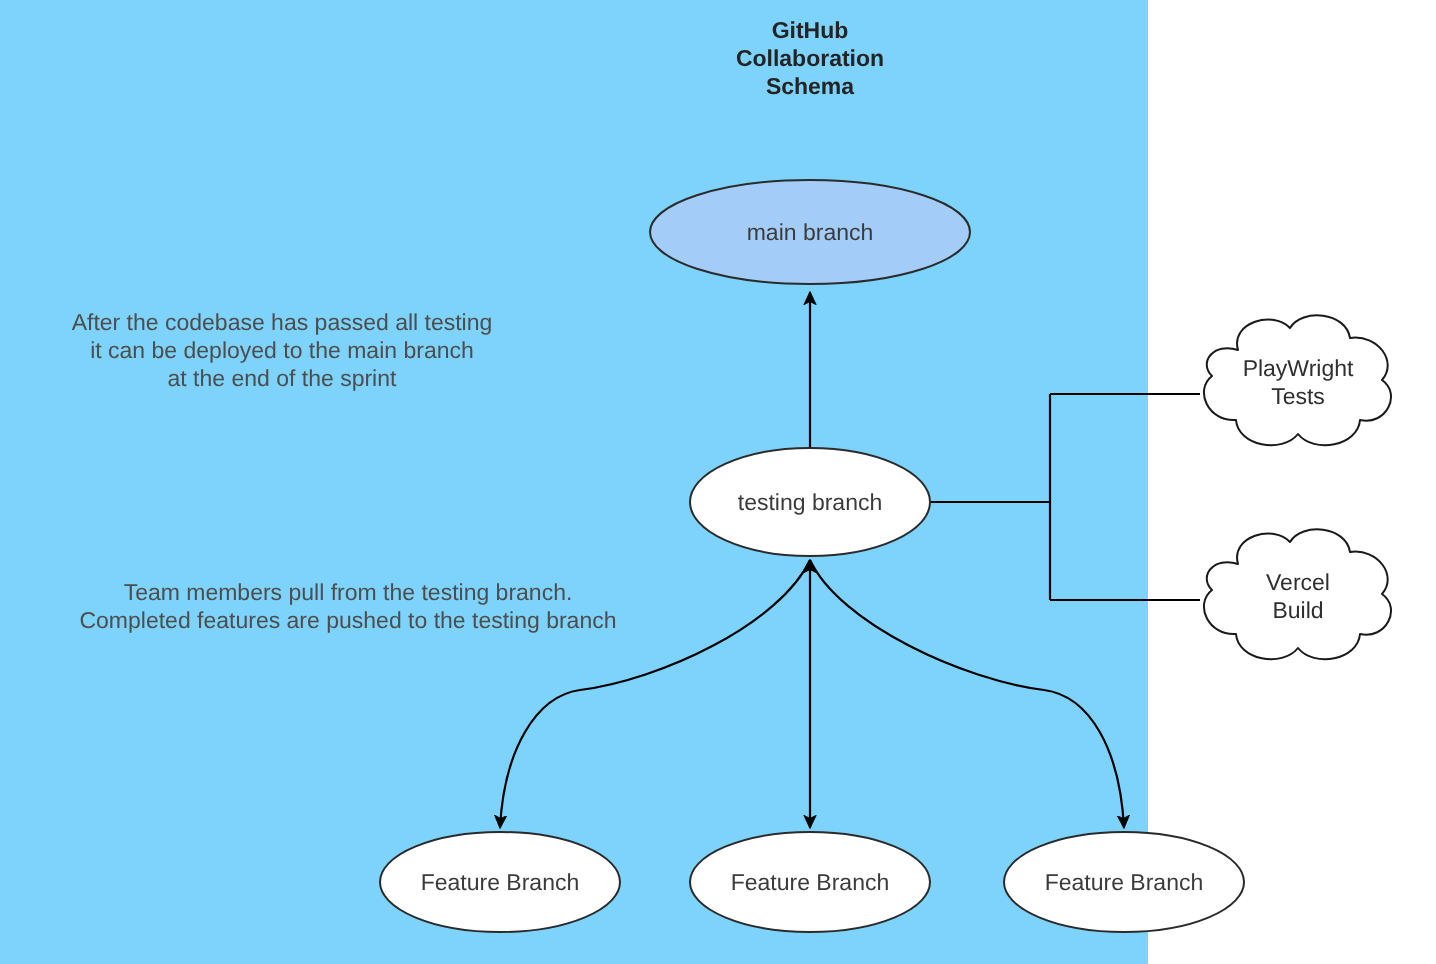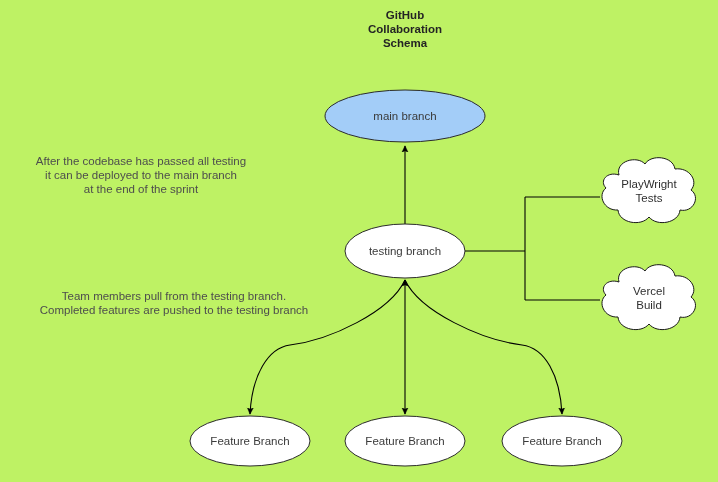--- a/index.html
+++ b/index.html
@@ -9,23 +9,23 @@
     background: #ffffff;
   }
   body {
     width: 718px;
     height: 482px;
     overflow: hidden;
     font-family: "Liberation Sans", sans-serif;
   }
   #canvas {
     position: relative;
-    width: 718px;
+    width: 574px;
     height: 482px;
-    background: #bef264;
+    background: #7dd3fc;
   }
   svg#diagram {
     display: block;
     width: 718px;
     height: 482px;
   }
   .node-ellipse {
     stroke: #2b2b2b;
     stroke-width: 1;
   }

